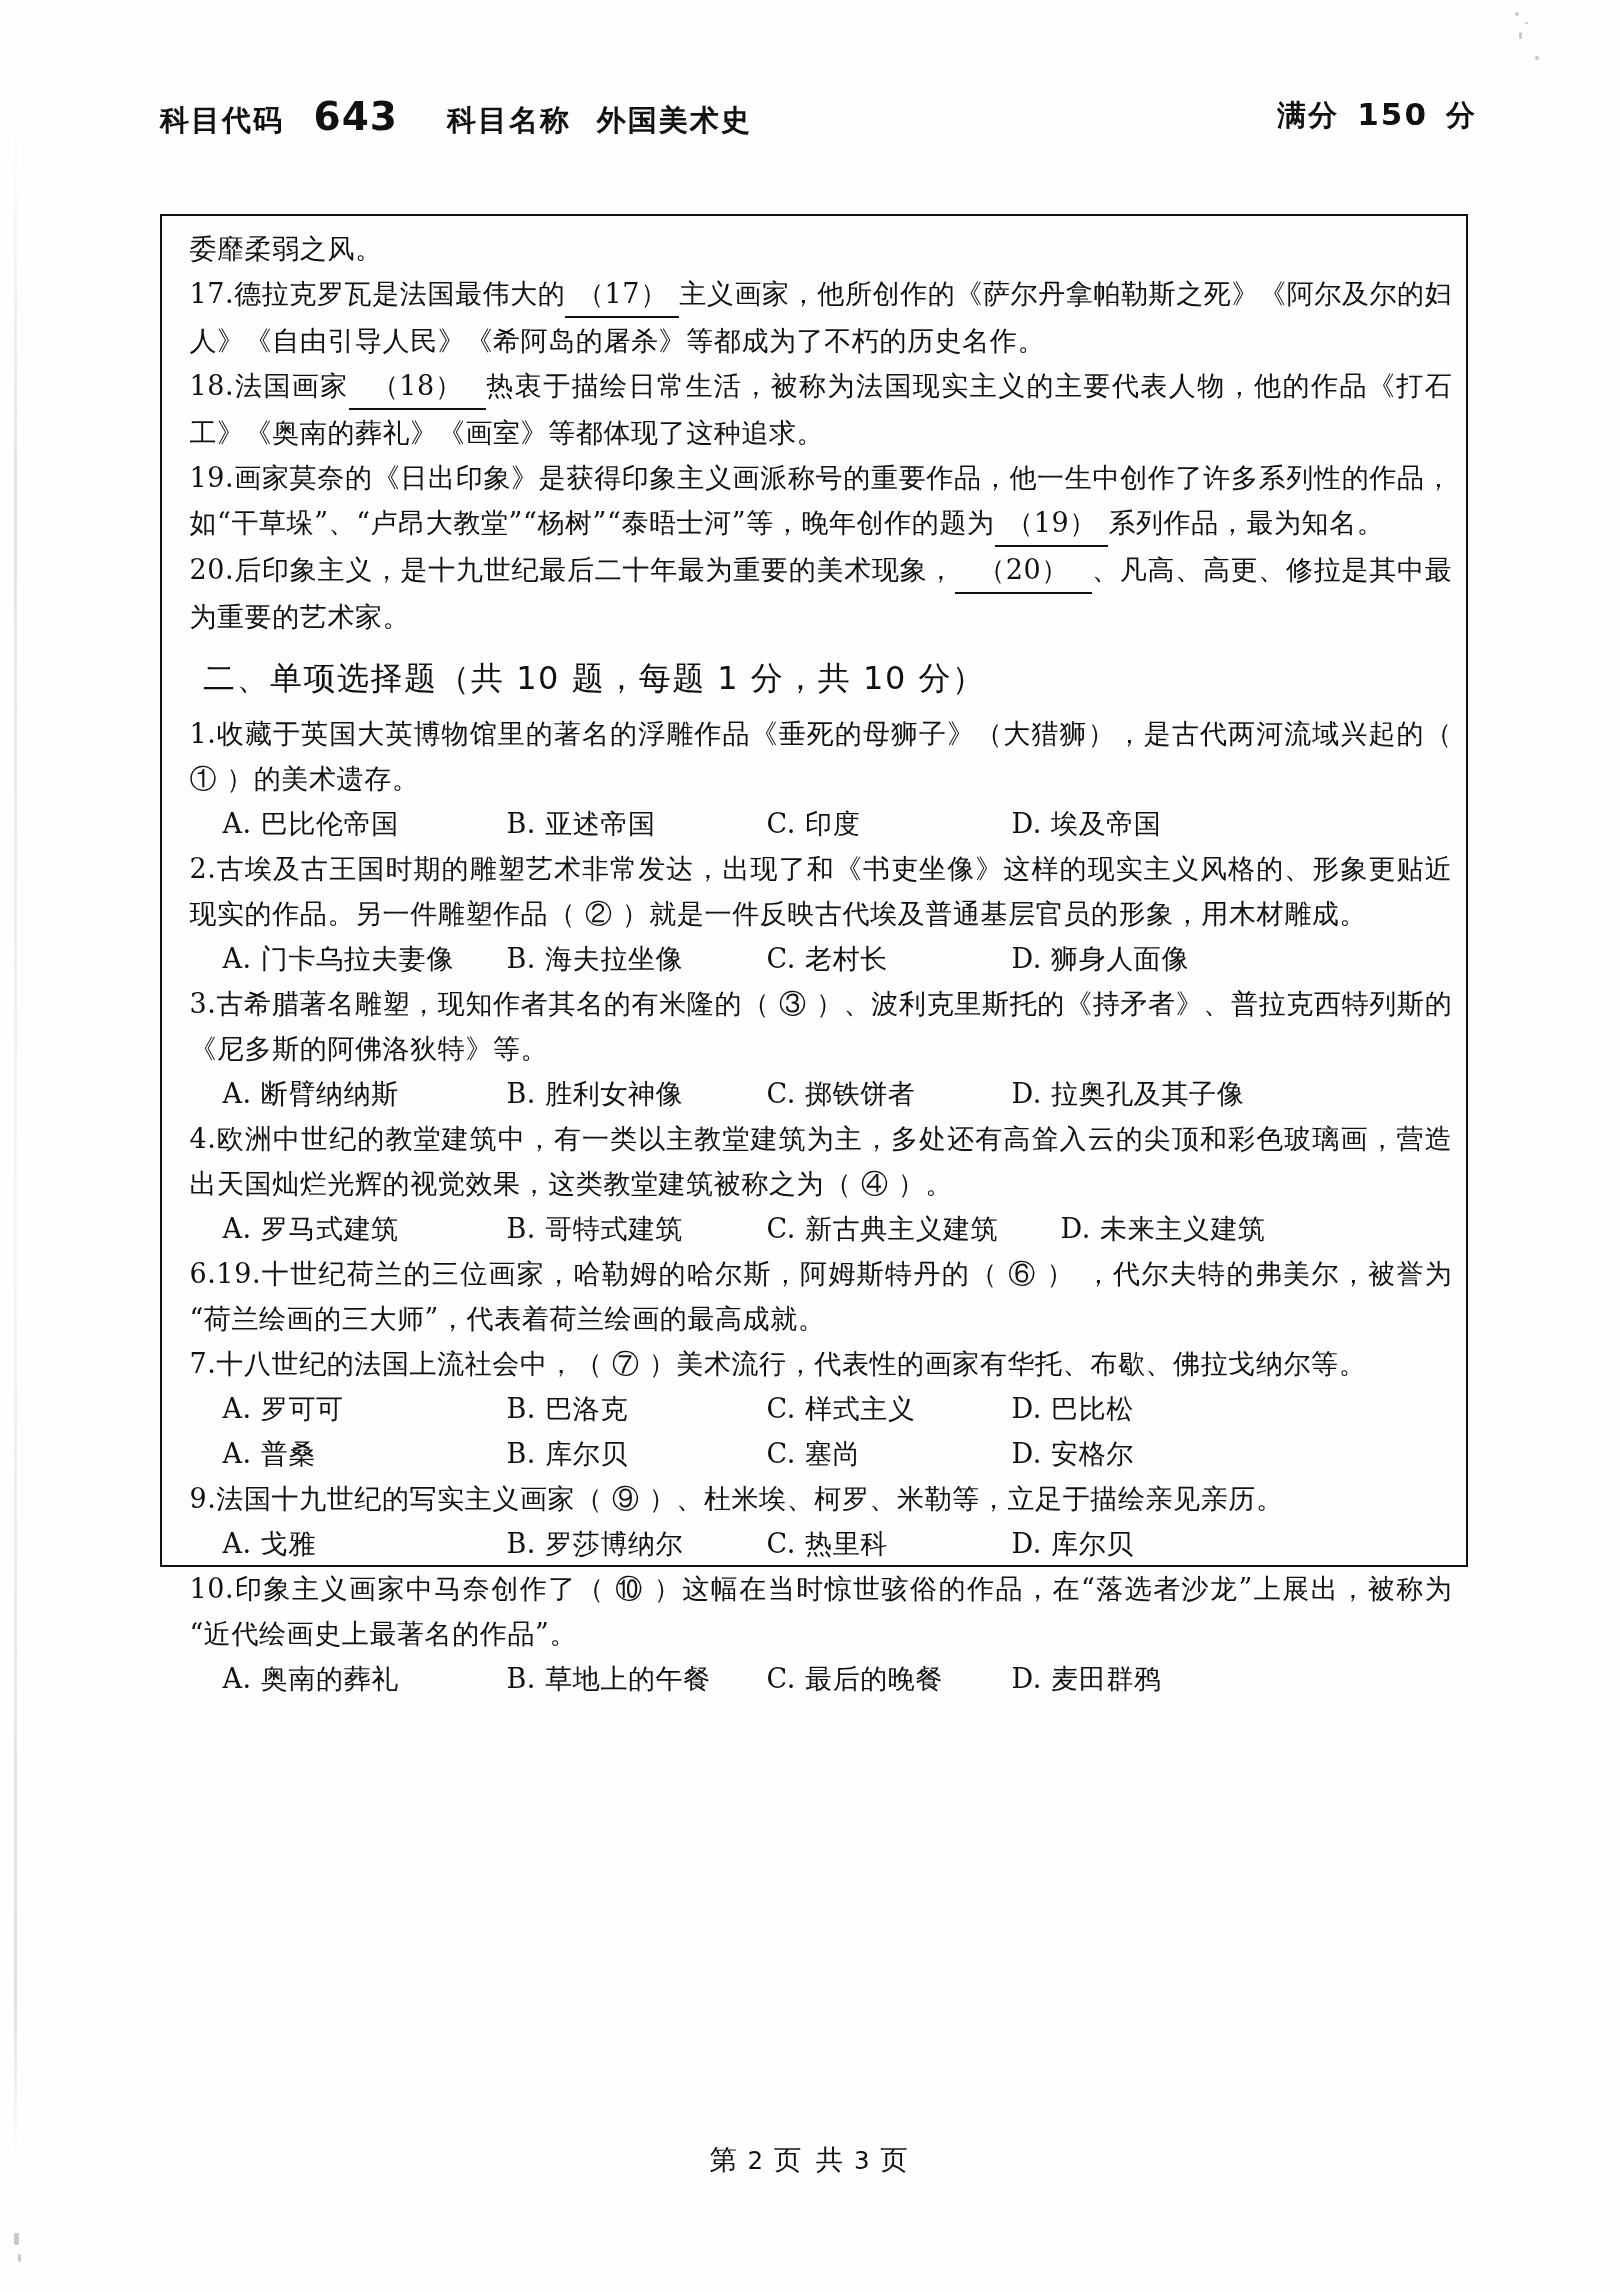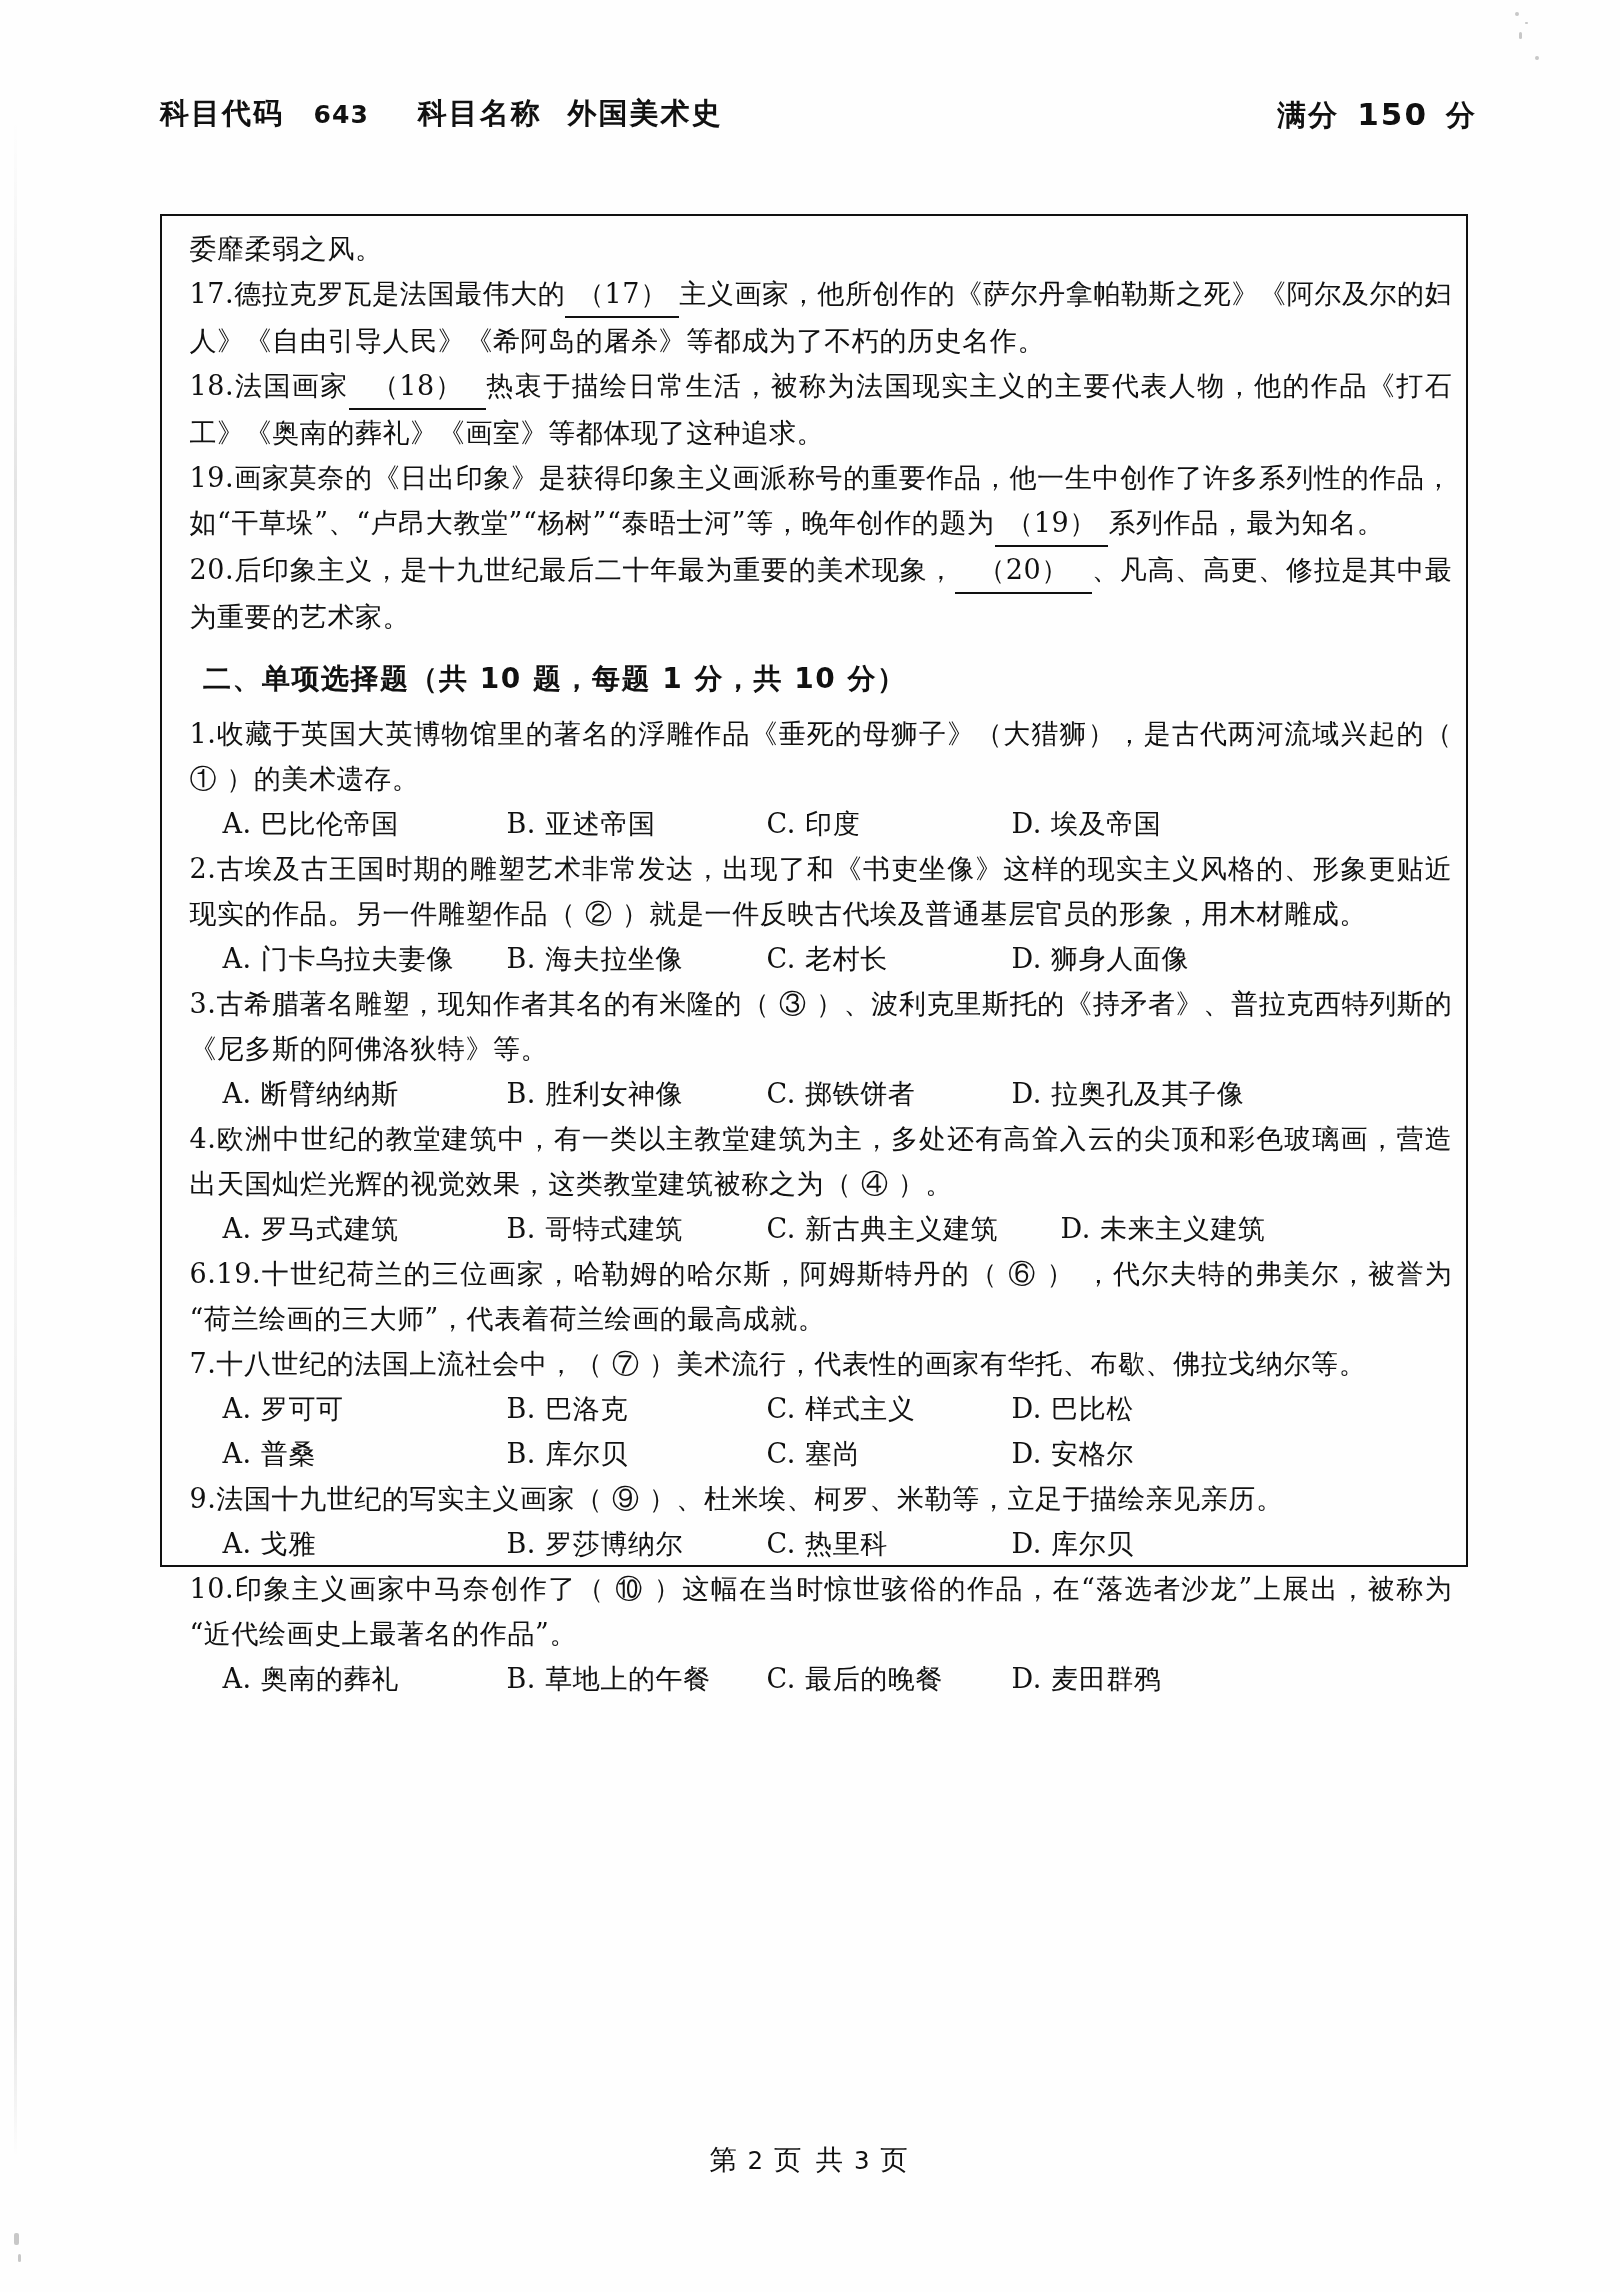--- a/index.html
+++ b/index.html
@@ -22,21 +22,21 @@
     position:absolute;left:0;right:0;top:94px;height:61px;
     display:flex;align-items:center;
   }
   .hdr-left{
     position:absolute;left:160px;top:0;
     display:flex;align-items:baseline;gap:12px;
     white-space:nowrap;
   }
   .hdr-label{font-size:29px;letter-spacing:2px;font-weight:700;}
   .hdr-code{
-    font-size:25px;font-weight:800;margin-left:17.6px;margin-right:37px;
+    font-size:39px;font-weight:800;margin-left:17.6px;margin-right:37px;
     font-family:"DejaVu Sans","Liberation Sans",sans-serif;letter-spacing:1px;
   }
   .hdr-name{font-size:29px;font-weight:700;letter-spacing:2px;margin-left:13.7px;}
   .hdr-right{
     position:absolute;right:143px;top:2px;white-space:nowrap;
     font-size:29px;font-weight:700;letter-spacing:2px;text-align:center;
   }
   .hdr-right .num{
     font-family:"DejaVu Sans","Liberation Sans",sans-serif;
     font-size:31px;font-weight:800;margin:0 5.9px;
@@ -64,21 +64,21 @@
     display:inline-block;
     border-bottom:2px solid #111;
     text-align:center;
     padding:0 5.9px;
     min-width:102px;
   }
   .blank.wide{min-width:125px;}
 
   
   .sec-head{
-    font-size:28px;font-weight:700;letter-spacing:1.5px;
+    font-size:32px;font-weight:400;letter-spacing:1.5px;
     margin:15.7px 0 7.8px 13.7px;line-height:49px;
     font-family:"DejaVu Sans","Liberation Sans",sans-serif;
   }
 
   
   .q{margin:0;}
   .q-body{text-align:justify;}
   .opts{
     display:flex;
     margin-left:33px;

